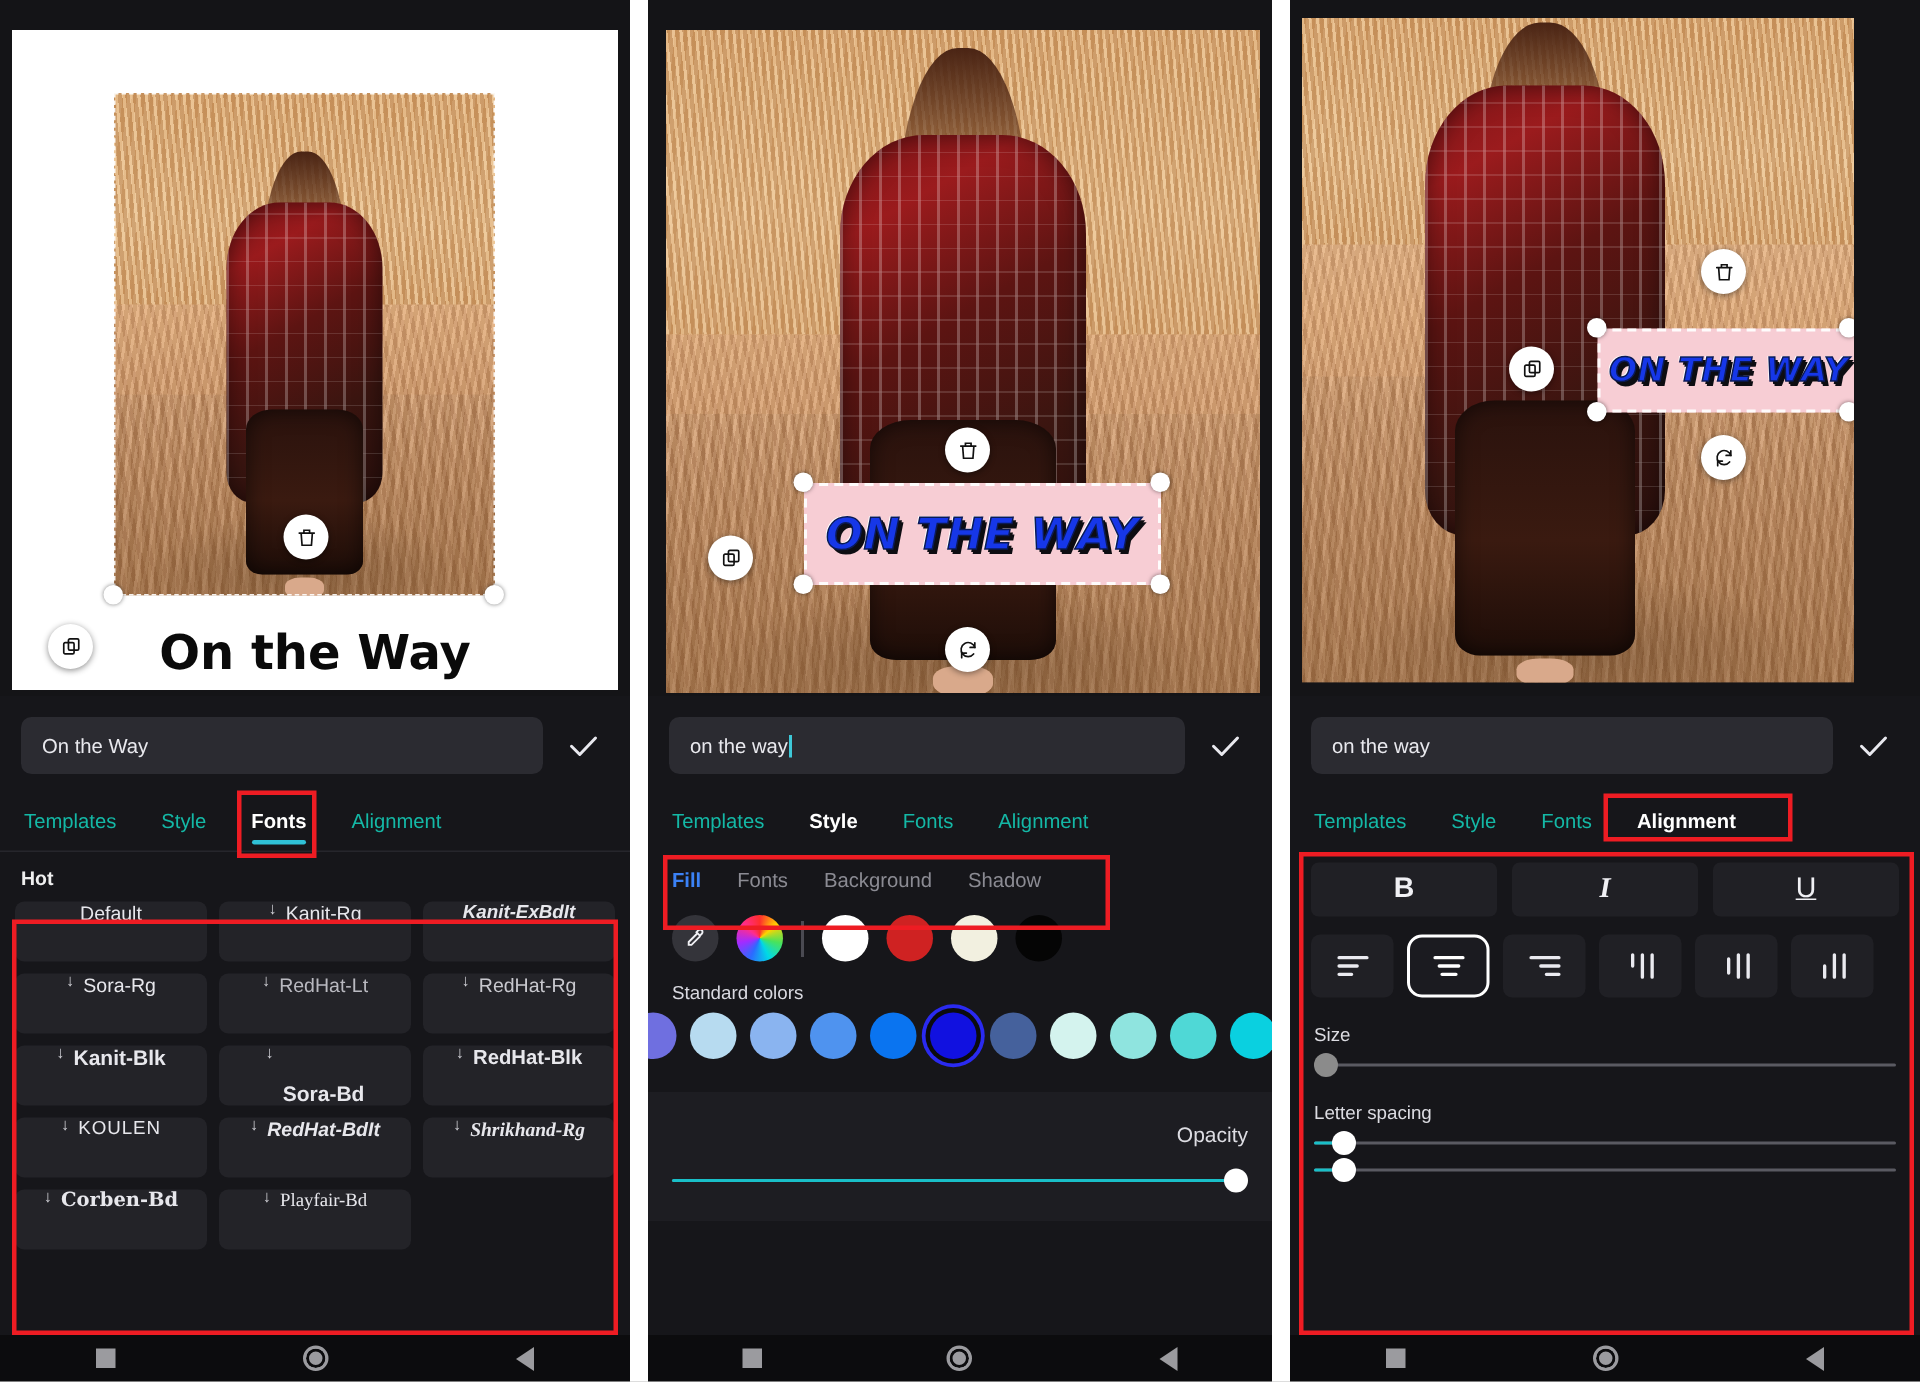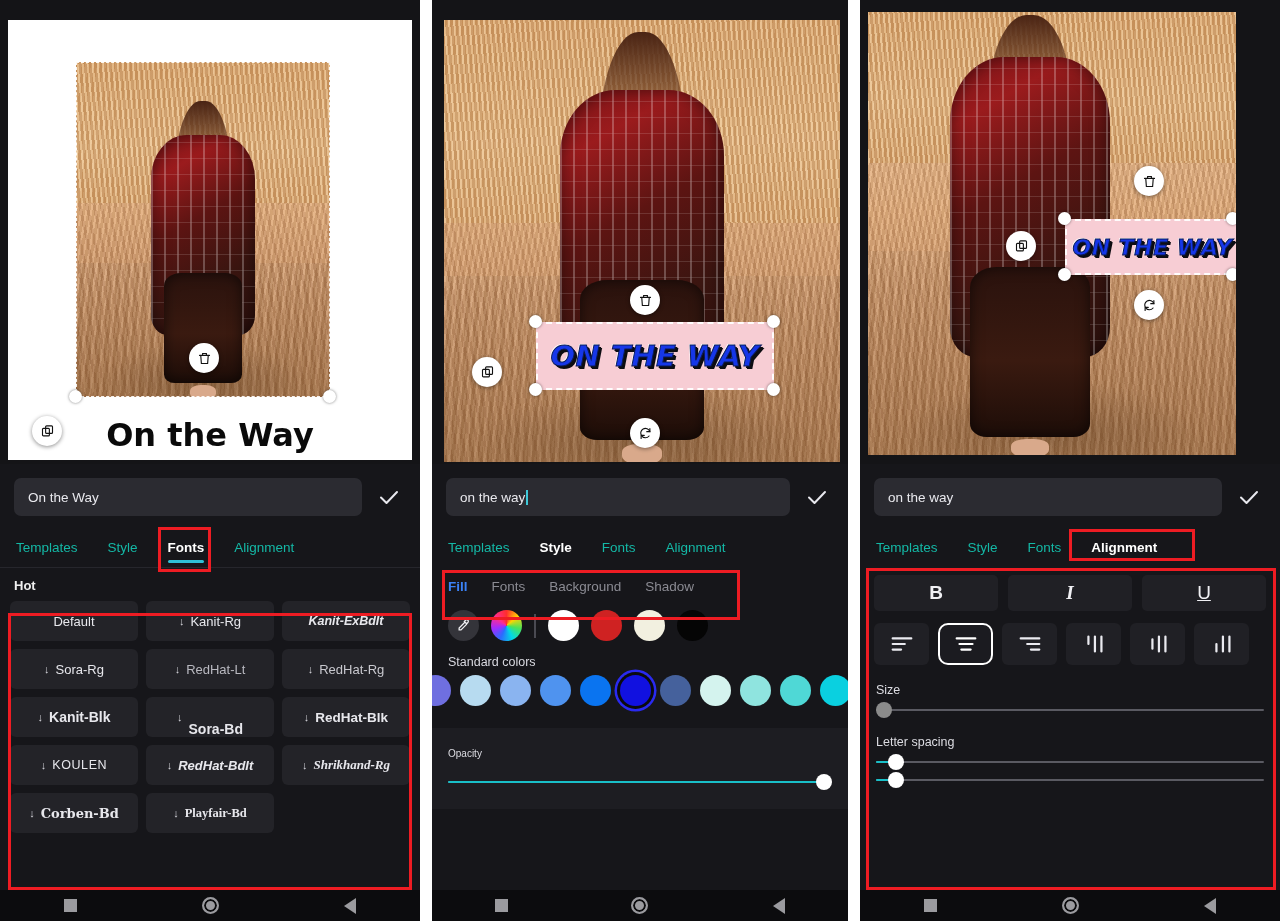--- a/index.html
+++ b/index.html
@@ -121,21 +121,21 @@
   .tab{ font-size:13.5px; color:#14b8a6; padding:8px 2px 10px 2px; position:relative; }
   .tab.active{ color:#ffffff; font-weight:bold; }
   .tab .ul{ position:absolute; left:2px; right:2px; bottom:2px; height:3px; background:#2fc0d6; border-radius:2px; }
   .divider{ height:1px; background:#26262c; margin:2px 0 0 0; }
 
   .hdr{ color:#efefef; font-size:13px; font-weight:bold; padding:10px 14px 8px 14px; }
 
   .fontgrid{ display:grid; grid-template-columns:repeat(3,1fr); gap:8px; padding:0 10px; }
   .fontcell{
     height:40px; background:#232328; border-radius:6px;
-    display:flex; align-items:center; justify-content:center; gap:6px;
+    display:flex; align-items:flex-start; justify-content:center; gap:6px;
     color:#e7e7ec; font-size:13px; position:relative;
   }
   .fontcell.sel{ background:#1b1b20; border:2px solid #ffffff; border-radius:9px; }
   .dl{ font-size:11px; color:#d4d4da; line-height:1; }
   .fname{ white-space:nowrap; }
 
   .subtabs{ display:flex; gap:24px; padding:14px 14px 12px 16px; }
   .subtab{ font-size:13.5px; color:#8b8b93; }
   .subtab.active{ color:#3b82f6; font-weight:bold; }
 
@@ -295,21 +295,21 @@
         <div class="fontcell">
             <span class="dl">↓</span>
             <span class="fname" style="font-family:'Liberation Serif',serif;font-weight:bold;font-style:italic;font-size:13px;">Shrikhand-Rg</span>
           </div>
         <div class="fontcell">
             <span class="dl">↓</span>
             <span class="fname" style="font-family:'DejaVu Serif',serif;font-weight:bold;font-size:13px;">Corben-Bd</span>
           </div>
         <div class="fontcell">
             <span class="dl">↓</span>
-            <span class="fname" style="font-family:'Liberation Serif',serif;font-weight:bold;font-size:12.5px;">Playfair-Bd</span>
+            <span class="fname" style="font-family:'Liberation Serif',serif;font-weight:normal;font-size:12.5px;">Playfair-Bd</span>
           </div>
       </div>
     </div>
 
     <div class="redbox" style="left:158px;top:527px;width:53px;height:45px;"></div>
     <div class="redbox" style="left:8px;top:613px;width:404px;height:277px;"></div>
 
     <div class="navbar">
       <div class="nv">
           <span class="nsq"></span>
@@ -420,21 +420,21 @@
         <div class="cc sel" style="background:#1111e0;"></div>
         <div class="cc" style="background:#45619c;"></div>
         <div class="cc" style="background:#d4f3ee;"></div>
         <div class="cc" style="background:#8fe4df;"></div>
         <div class="cc" style="background:#4fd8d6;"></div>
         <div class="cc" style="background:#0ad0e0;"></div>
       </div>
 
       <div style="height:22px;"></div>
       <div class="panelband" style="padding-bottom:18px;">
-        <div class="slabel" style="font-size:10px;padding-top:20px;">Opacity</div>
+        <div class="slabel" style="font-size:14px;padding-top:20px;text-align:right;">Opacity</div>
         <div class="sliderwrap" style="margin:6px 16px 0 16px;">
           <div class="strack"></div>
           <div class="sfill" style="width:98%;"></div>
           <div class="sthumb" style="left:calc(98% - 8px);"></div>
         </div>
       </div>
     </div>
 
     <div class="redbox" style="left:10px;top:570px;width:298px;height:50px;"></div>
 

